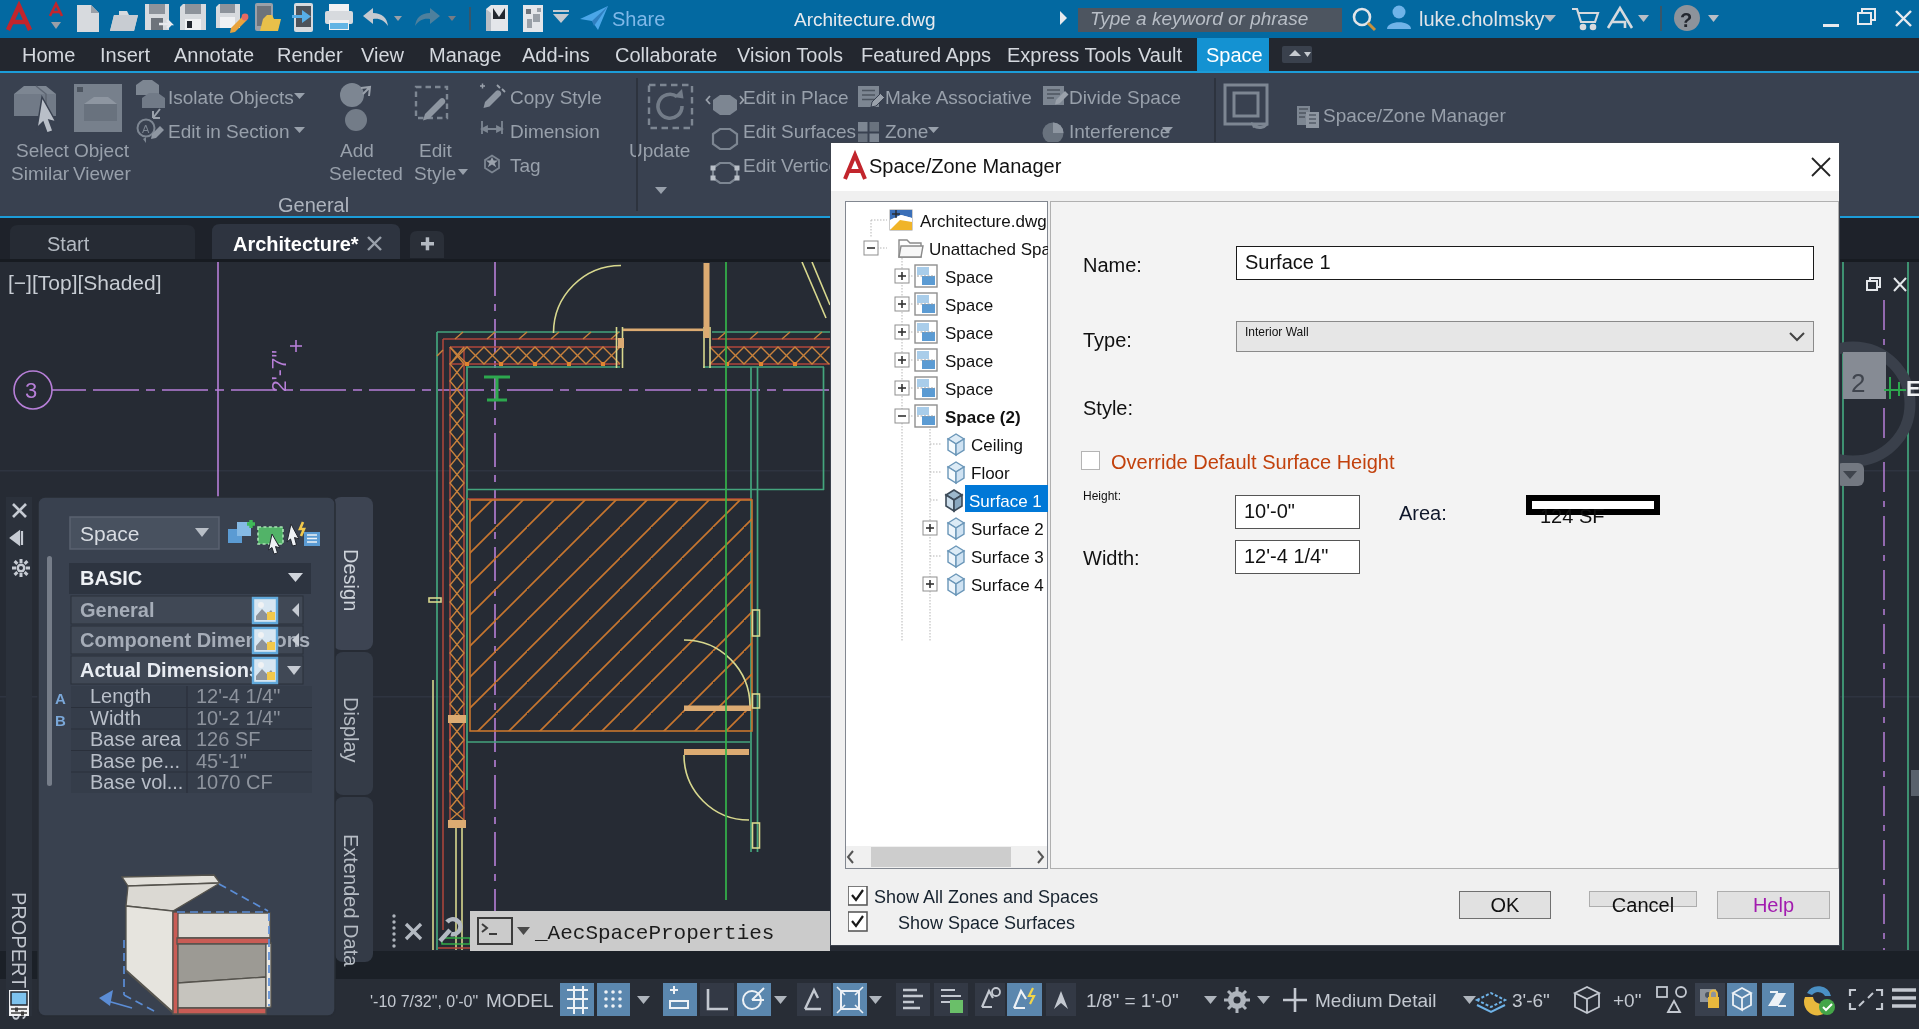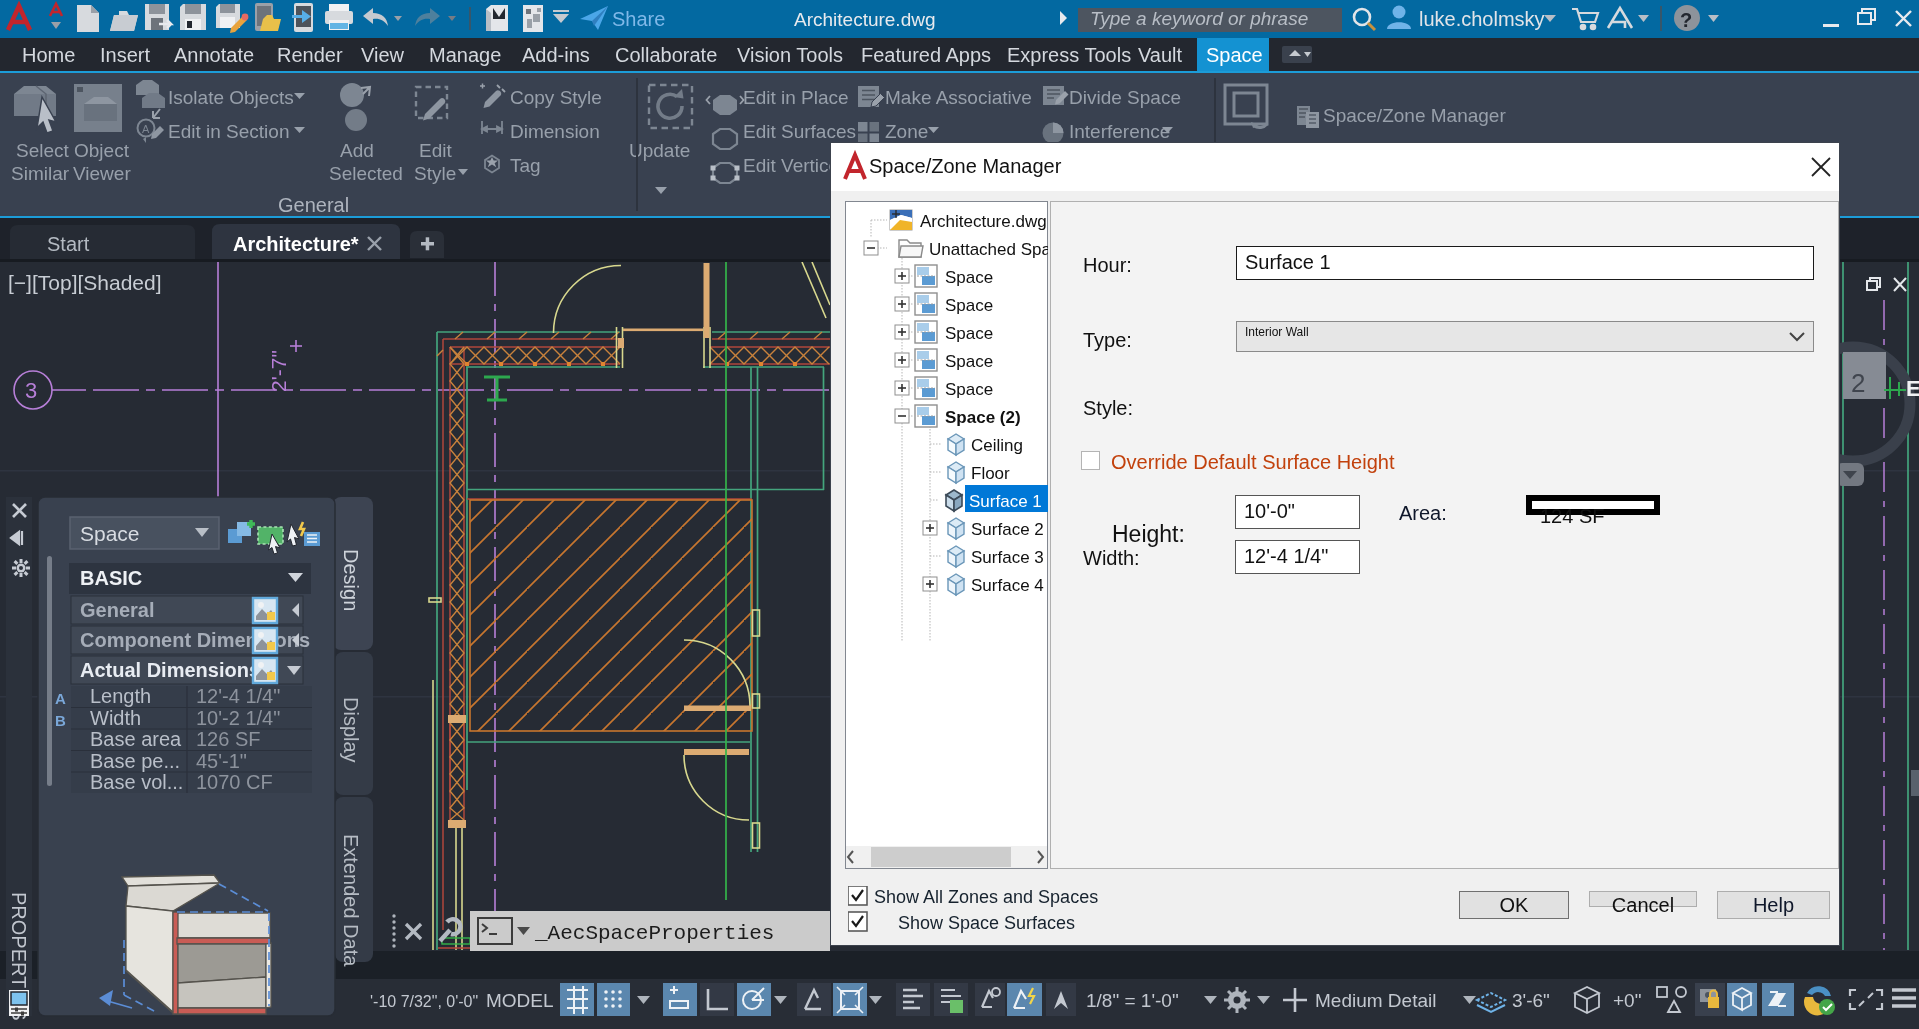--- a/index.html
+++ b/index.html
@@ -911,45 +911,45 @@
       <text x="126" y="362" font-size="17" fill="#111">Surface 3</text>
       <text x="126" y="390" font-size="17" fill="#111">Surface 4</text>
 
       <rect x="1" y="645" width="201" height="22" fill="#f0f0f0"></rect>
       <path d="M8 650 l-5 6 l5 6" stroke="#555" stroke-width="2" fill="none"></path>
       <rect x="26" y="646" width="140" height="20" fill="#cdcdcd"></rect>
       <path d="M193 650 l5 6 l-5 6" stroke="#555" stroke-width="2" fill="none"></path>
     </svg>
 
     <div class="abs" style="left:219px;top:58px;width:789px;height:668px;background:#f3f3f3;border:1px solid #b0b0b0;"></div>
-    <div class="abs" style="left:252px;top:111px;font-size:20px;color:#111;">Hour:</div>
+    <div class="abs" style="left:252px;top:111px;font-size:20px;color:#111;">Name:</div>
     <div class="abs" style="left:405px;top:103px;width:578px;height:34px;background:#fff;border:1px solid #1a1a1a;font-size:20px;color:#111;padding:4px 8px;">Surface 1</div>
     <div class="abs" style="left:252px;top:186px;font-size:20px;color:#111;">Type:</div>
     <div class="abs" style="left:405px;top:178px;width:578px;height:31px;background:#e6e6e6;border:1px solid #8a8a8a;font-size:12px;color:#111;padding:3px 8px;">Interior Wall
       <svg class="abs" style="right:8px;top:10px;" width="16" height="10" viewBox="0 0 16 10">
           <path d="M1 1 L8 8 L15 1" stroke="#444" stroke-width="2" fill="none"></path>
         </svg>
     </div>
     <div class="abs" style="left:252px;top:254px;font-size:20px;color:#111;">Style:</div>
     <div class="abs" style="left:250px;top:308px;width:19px;height:19px;background:#fff;border:1px solid #b4b4b4;"></div>
     <div class="abs" style="left:280px;top:308px;font-size:20px;color:#c2410c;">Override Default Surface Height</div>
-    <div class="abs" style="left:252px;top:378px;font-size:23px;color:#111;margin-left:29px;">Height:</div>
+    <div class="abs" style="left:252px;top:346px;font-size:12px;color:#111;">Height:</div>
     <div class="abs" style="left:404px;top:352px;width:125px;height:34px;background:#fff;border:1px solid #555;font-size:20px;color:#111;padding:4px 8px;">10'-0"</div>
     <div class="abs" style="left:568px;top:359px;font-size:20px;color:#0f172a;">Area:</div>
     <div class="abs" style="left:695px;top:352px;width:134px;height:20px;background:#fff;border:6px solid #000000;font-size:20px;color:#111;padding:4px 8px;">124 SF</div>
     <div class="abs" style="left:252px;top:404px;font-size:20px;color:#111;">Width:</div>
     <div class="abs" style="left:404px;top:397px;width:125px;height:34px;background:#fff;border:1px solid #555;font-size:20px;color:#111;padding:4px 8px;">12'-4 1/4"</div>
 
     <svg class="abs" style="left:17px;top:743px;" width="22" height="50" viewBox="0 0 22 50">
       <rect x="0" y="0" width="19" height="19" fill="#fff" stroke="#5a5a5a" stroke-width="1.6"></rect>
       <path d="M4 9 L8 14 L15 4" stroke="#1a1a1a" stroke-width="2.2" fill="none"></path>
       <rect x="0" y="26" width="19" height="19" fill="#fff" stroke="#5a5a5a" stroke-width="1.6"></rect>
       <path d="M4 35 L8 40 L15 30" stroke="#1a1a1a" stroke-width="2.2" fill="none"></path>
     </svg>
     <div class="abs" style="left:43px;top:744px;font-size:18px;color:#16222e;">Show All Zones and Spaces</div>
     <div class="abs" style="left:43px;top:770px;font-size:18px;color:#16222e;margin-left:24px;">Show Space Surfaces</div>
 
-    <div class="abs" style="left:628px;top:748px;width:110px;height:28px;background:#e1e1e1;border:1px solid #707070;font-size:20px;color:#111;text-align:center;line-height:26px;">OK</div>
+    <div class="abs" style="left:628px;top:748px;width:92px;height:28px;background:#e1e1e1;border:1px solid #707070;font-size:20px;color:#111;text-align:center;line-height:26px;">OK</div>
     <div class="abs" style="left:758px;top:748px;width:108px;height:16px;background:#e1e1e1;border:1px solid #adadad;font-size:20px;color:#111;text-align:center;line-height:26px;">Cancel</div>
-    <div class="abs" style="left:886px;top:748px;width:113px;height:28px;background:#e1e1e1;border:1px solid #adadad;font-size:20px;color:#0f172a;text-align:center;line-height:26px;">Help</div>
+    <div class="abs" style="left:886px;top:748px;width:113px;height:28px;background:#e1e1e1;border:1px solid #adadad;font-size:20px;color:#a21caf;text-align:center;line-height:26px;">Help</div>
   </div>
 
 </div>
 
 </body></html>

